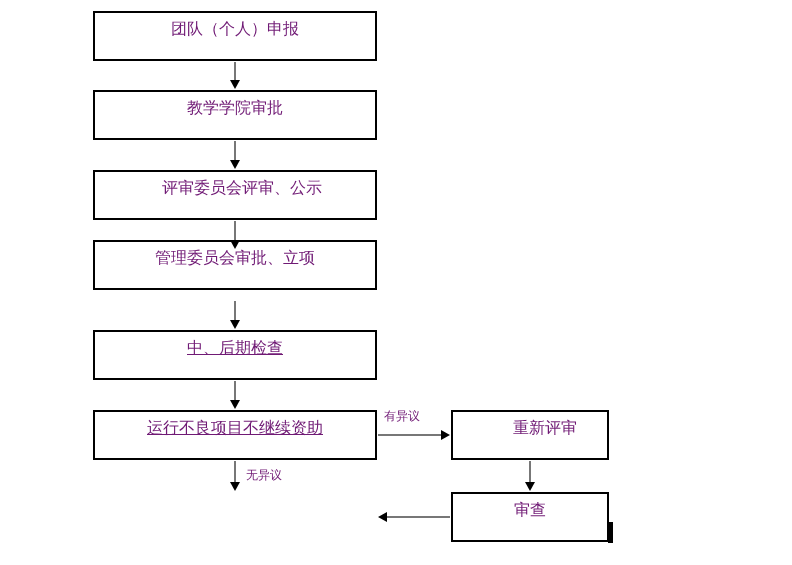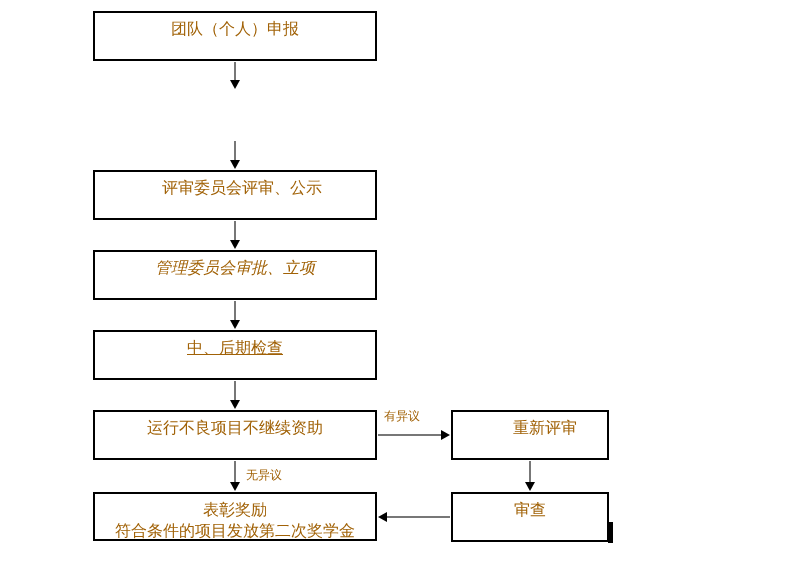--- a/index.html
+++ b/index.html
@@ -6,21 +6,21 @@
     margin: 0;
     padding: 0;
     background: #ffffff;
   }
   .canvas {
     position: relative;
     width: 792px;
     height: 565px;
     background: #ffffff;
     font-family: "Liberation Sans", sans-serif;
-    color: #a16207;
+    color: #701a75;
     overflow: hidden;
   }
   .box {
     position: absolute;
     box-sizing: border-box;
     border: 2px solid #000000;
     background: #ffffff;
     text-align: center;
     padding-top: 5px;
     font-size: 16px;
@@ -98,41 +98,40 @@
 </style>
 </head>
 <body>
 
 <div class="canvas">
 
   <div class="box main" style="top:11px;">
     <div class="txt-line">团队（个人）申报</div>
   </div>
 
+  <div class="box main" style="top:90px;">
+    <div class="txt-line">教学学院审批</div>
+  </div>
 
   <div class="box main" style="top:170px;padding-left:14px;">
     <div class="txt-line">评审委员会评审、公示</div>
   </div>
 
-  <div class="box main" style="top:250px;font-style:italic;">
+  <div class="box main" style="top:240px;">
     <div class="txt-line">管理委员会审批、立项</div>
   </div>
 
   <div class="box main" style="top:330px;text-decoration:underline;">
     <div class="txt-line">中、后期检查</div>
   </div>
 
-  <div class="box main" style="top:410px;">
+  <div class="box main" style="top:410px;text-decoration:underline;">
     <div class="txt-line">运行不良项目不继续资助</div>
   </div>
 
-  <div class="box main" style="top:492px;height:49px;">
-    <div class="txt-line">表彰奖励</div>
-    <div class="txt-line">符合条件的项目发放第二次奖学金</div>
-  </div>
 
   <div class="box side" style="top:410px;padding-left:30px;">
     <div class="txt-line">重新评审</div>
   </div>
 
   <div class="box side" style="top:492px;">
     <div class="txt-line">审查</div>
   </div>
 
   <div class="varrow" style="left:230px;top:62px;height:27px;">

